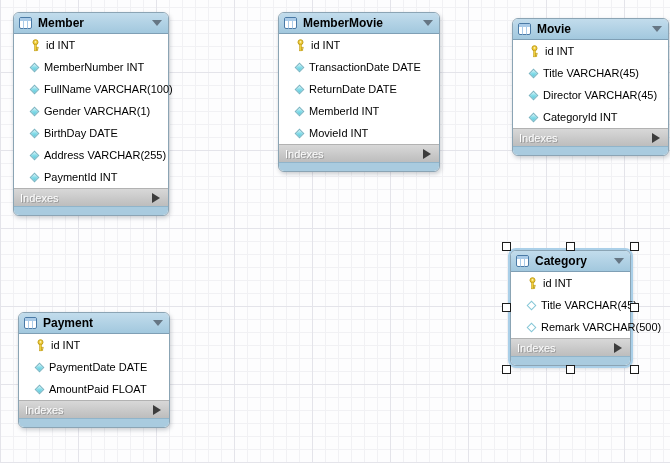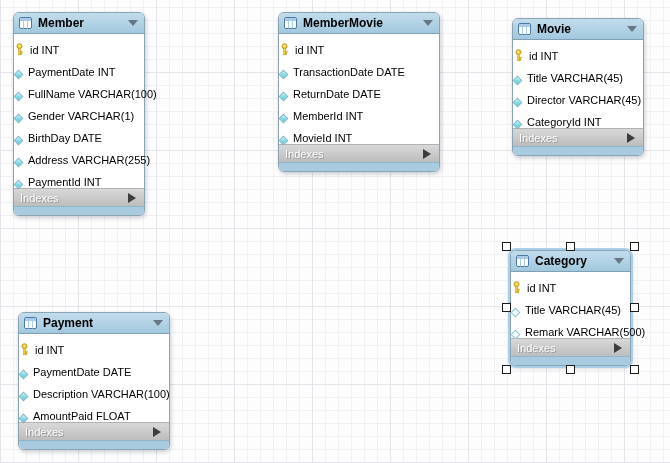--- a/index.html
+++ b/index.html
@@ -48,22 +48,22 @@
     border-left: 5px solid transparent;
     border-right: 5px solid transparent;
     border-top: 6px solid #667684;
     margin-left: 4px;
   }
 
   .tbody { background: #fff; }
   .trow {
     height: 22px;
     display: flex;
-    align-items: flex-end;
-    padding-left: 0;
+    align-items: center;
+    padding-left: 16px;
     font-size: 11px;
     color: #000;
     white-space: nowrap;
   }
   .coltext { margin-left: 5px; }
 
   .diamond {
     width: 7px; height: 7px;
     transform: rotate(45deg);
     flex: 0 0 auto;
@@ -119,21 +119,21 @@
   .h-w  { top: calc(50% - 5px); left: -9px; }
   .h-e  { top: calc(50% - 5px); right: -9px; }
   .h-sw { bottom: -9px; left: -9px; }
   .h-s  { bottom: -9px; left: calc(50% - 5px); }
   .h-se { bottom: -9px; right: -9px; }
 </style>
 </head>
 <body>
 
 <div id="canvas">
-    <div class="table" style="left: 13px; top: 12px; width: 132px;">
+    <div class="table" style="left: 13px; top: 12px; width: 156px;">
       <div class="theader">
         <span class="ticon">
           <svg width="13" height="12" viewBox="0 0 13 12">
             <rect x="0.5" y="0.5" width="12" height="11" rx="1.5" fill="#ffffff" stroke="#4a7aa6"></rect>
             <rect x="1" y="1" width="11" height="3" fill="#aacbe8"></rect>
             <line x1="4.5" y1="1" x2="4.5" y2="11.5" stroke="#aacbe8" stroke-width="1"></line>
             <line x1="8.5" y1="1" x2="8.5" y2="11.5" stroke="#aacbe8" stroke-width="1"></line>
           </svg>
         </span>
         <span class="ttitle">Member</span>
@@ -147,21 +147,21 @@
               <circle cx="5.5" cy="2.9" r="0.8" fill="#fdf3c2"></circle>
               <rect x="4.6" y="5.2" width="1.8" height="6.6" fill="#f2cf3a" stroke="#c19e1c" stroke-width="0.6"></rect>
               <rect x="6.4" y="8.2" width="1.8" height="1.2" fill="#f2cf3a" stroke="#c19e1c" stroke-width="0.6"></rect>
               <rect x="6.4" y="10.4" width="1.4" height="1.2" fill="#f2cf3a" stroke="#c19e1c" stroke-width="0.6"></rect>
             </svg>
           </span>
           <span class="coltext">id INT</span>
         </div>
         <div class="trow">
           <span class="diamond filled"></span>
-          <span class="coltext">PaymentDate INT</span>
+          <span class="coltext">MemberNumber INT</span>
         </div>
         <div class="trow">
           <span class="diamond filled"></span>
           <span class="coltext">FullName VARCHAR(100)</span>
         </div>
         <div class="trow">
           <span class="diamond filled"></span>
           <span class="coltext">Gender VARCHAR(1)</span>
         </div>
         <div class="trow">
@@ -225,21 +225,21 @@
           <span class="diamond filled"></span>
           <span class="coltext">MovieId INT</span>
         </div>
       </div>
       <div class="indexes">
         <span class="label">Indexes</span>
         <span class="expand-arrow"></span>
       </div>
       <div class="bottombar"></div>
     </div>
-    <div class="table" style="left: 512px; top: 18px; width: 132px;">
+    <div class="table" style="left: 512px; top: 18px; width: 157px;">
       <div class="theader">
         <span class="ticon">
           <svg width="13" height="12" viewBox="0 0 13 12">
             <rect x="0.5" y="0.5" width="12" height="11" rx="1.5" fill="#ffffff" stroke="#4a7aa6"></rect>
             <rect x="1" y="1" width="11" height="3" fill="#aacbe8"></rect>
             <line x1="4.5" y1="1" x2="4.5" y2="11.5" stroke="#aacbe8" stroke-width="1"></line>
             <line x1="8.5" y1="1" x2="8.5" y2="11.5" stroke="#aacbe8" stroke-width="1"></line>
           </svg>
         </span>
         <span class="ttitle">Movie</span>
@@ -351,24 +351,20 @@
             </svg>
           </span>
           <span class="coltext">id INT</span>
         </div>
         <div class="trow">
           <span class="diamond filled"></span>
           <span class="coltext">PaymentDate DATE</span>
         </div>
         <div class="trow">
           <span class="diamond filled"></span>
-          <span class="coltext">Description VARCHAR(100)</span>
-        </div>
-        <div class="trow">
-          <span class="diamond filled"></span>
           <span class="coltext">AmountPaid FLOAT</span>
         </div>
       </div>
       <div class="indexes">
         <span class="label">Indexes</span>
         <span class="expand-arrow"></span>
       </div>
       <div class="bottombar"></div>
     </div>
   </div>

